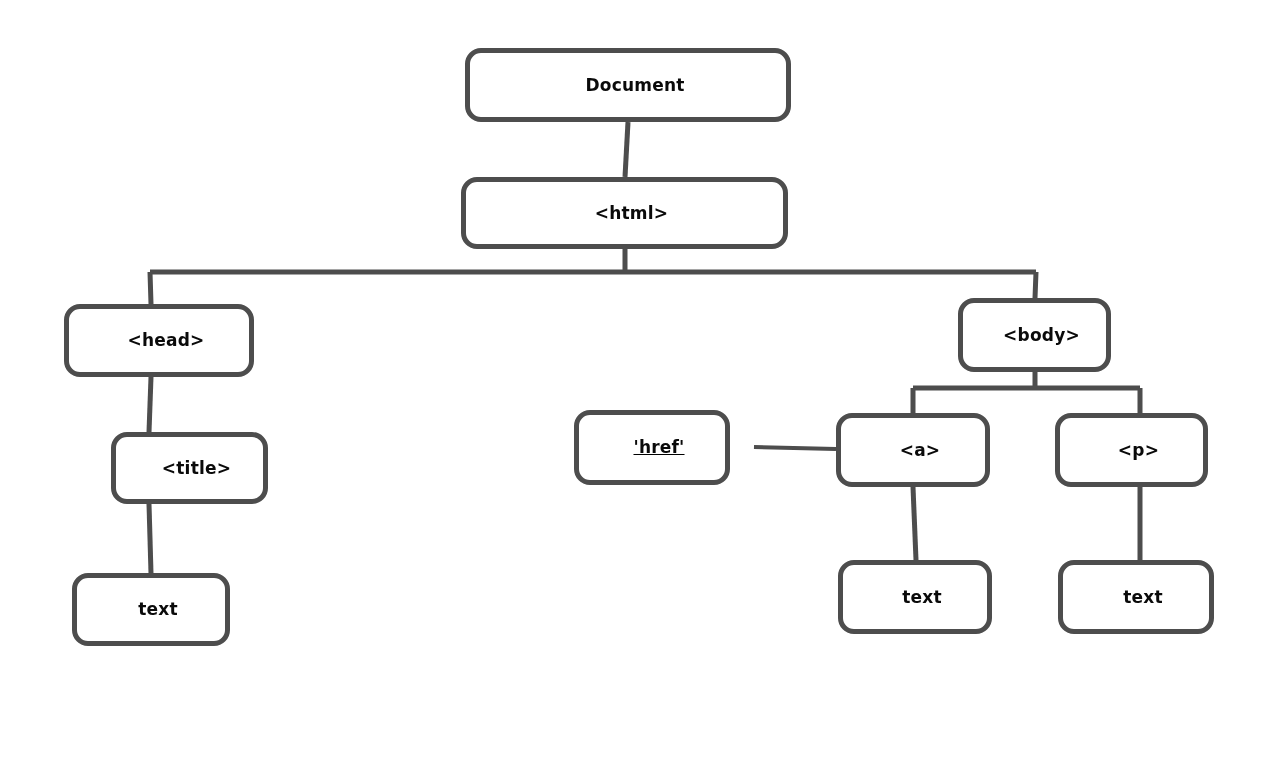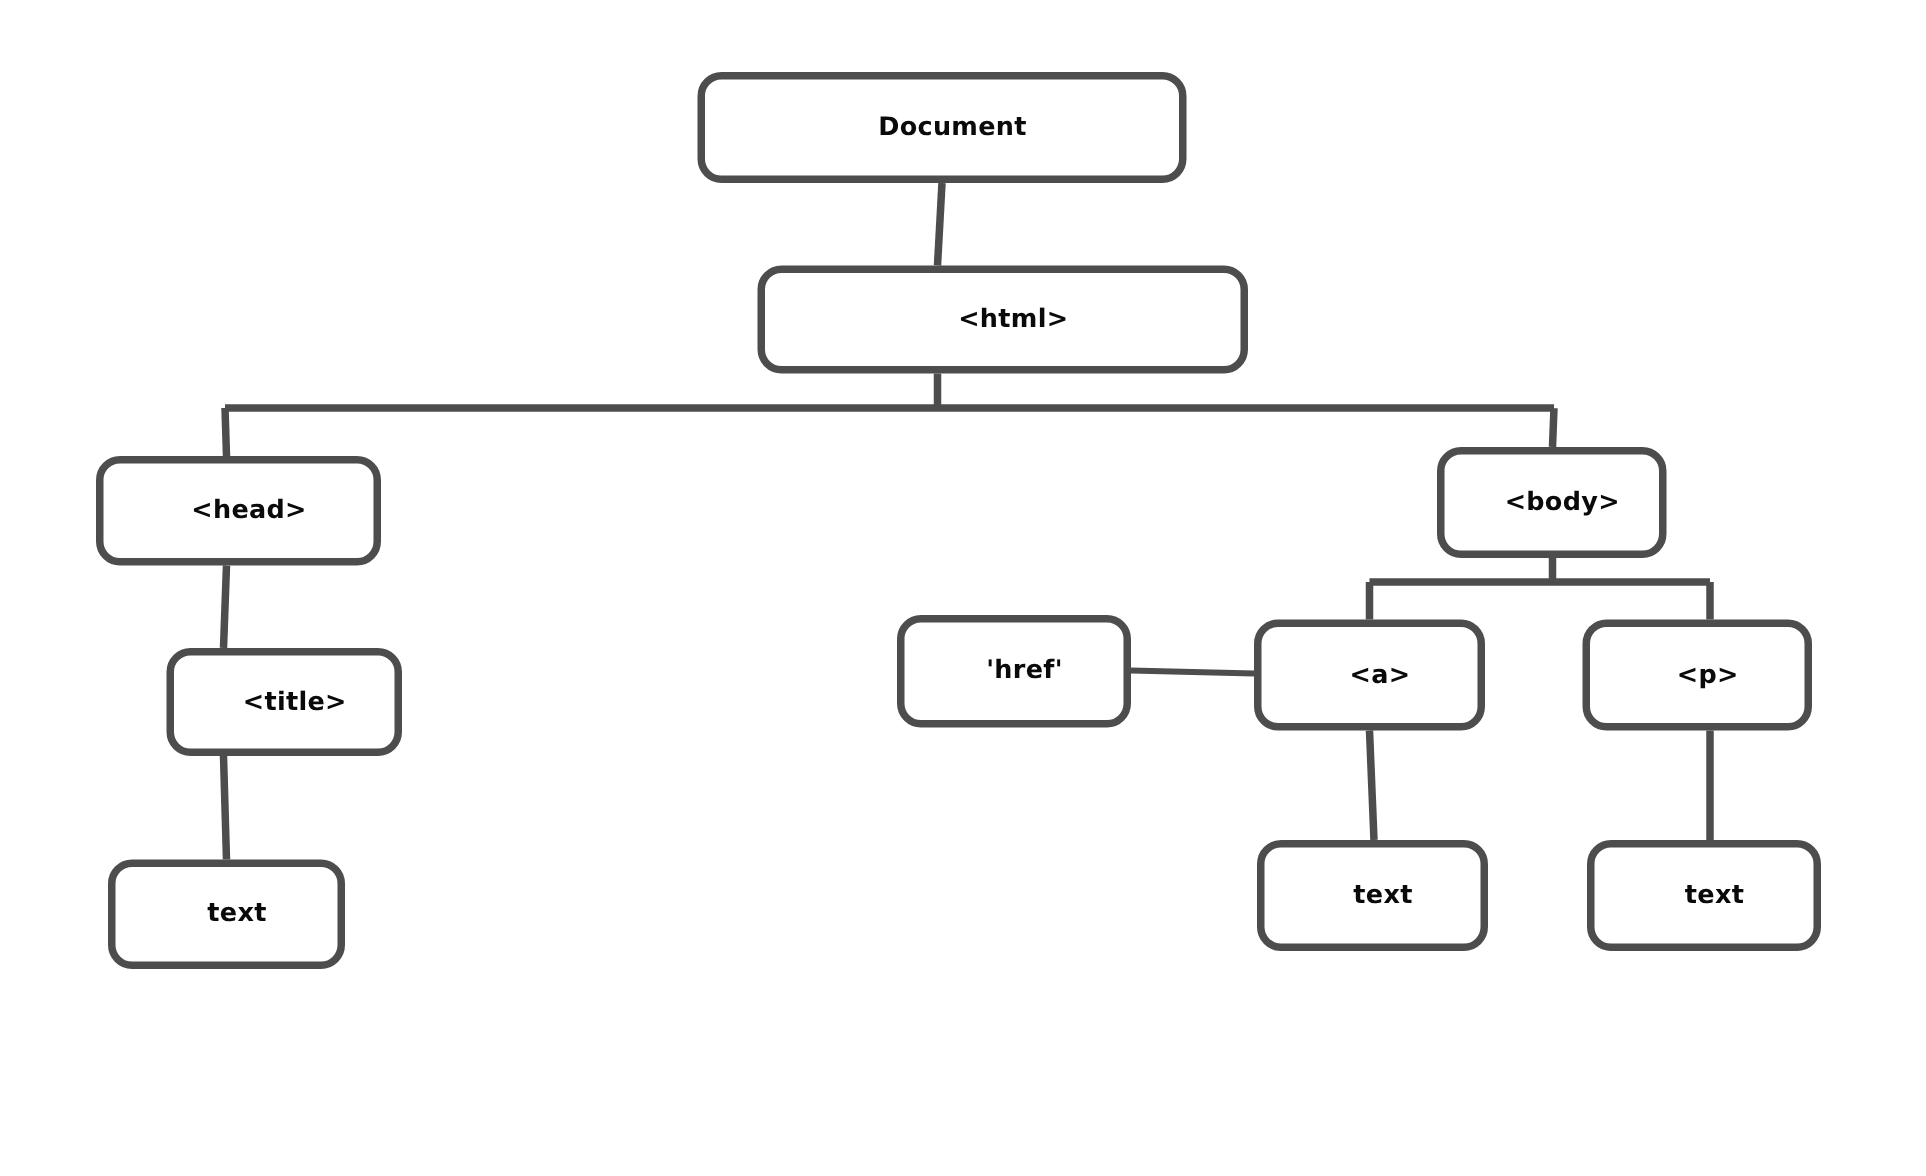--- a/index.html
+++ b/index.html
@@ -63,41 +63,41 @@
       <path d="M 913 487 L 916 560"></path>
       <path d="M 1140 487 L 1140 560"></path>
       <path stroke-width="4" d="M 754 447 L 836 449"></path>
     </g>
   </svg>
 
   <div class="node" style="left:465px; top:48px; width:326px; height:74px;">
     <span class="node-label">Document</span>
   </div>
 
-  <div class="node" style="left:461px; top:177px; width:327px; height:72px;margin-left:44px;">
+  <div class="node" style="left:461px; top:177px; width:327px; height:72px;">
     <span class="node-label">&lt;html&gt;</span>
   </div>
 
   <div class="node" style="left:64px; top:304px; width:190px; height:73px;">
     <span class="node-label">&lt;head&gt;</span>
   </div>
 
   <div class="node" style="left:71px; top:432px; width:157px; height:72px;margin-left:40px;">
     <span class="node-label">&lt;title&gt;</span>
   </div>
 
   <div class="node" style="left:72px; top:573px; width:158px; height:73px;">
     <span class="node-label">text</span>
   </div>
 
   <div class="node" style="left:958px; top:298px; width:153px; height:74px;justify-content:center;">
     <span class="node-label">&lt;body&gt;</span>
   </div>
 
-  <div class="node" style="left:598px; top:410px; width:156px; height:75px;">
+  <div class="node" style="left:574px; top:410px; width:156px; height:75px;text-decoration:underline;">
     <span class="node-label">'href'</span>
   </div>
 
   <div class="node" style="left:836px; top:413px; width:154px; height:74px;">
     <span class="node-label">&lt;a&gt;</span>
   </div>
 
   <div class="node" style="left:1055px; top:413px; width:153px; height:74px;">
     <span class="node-label">&lt;p&gt;</span>
   </div>

